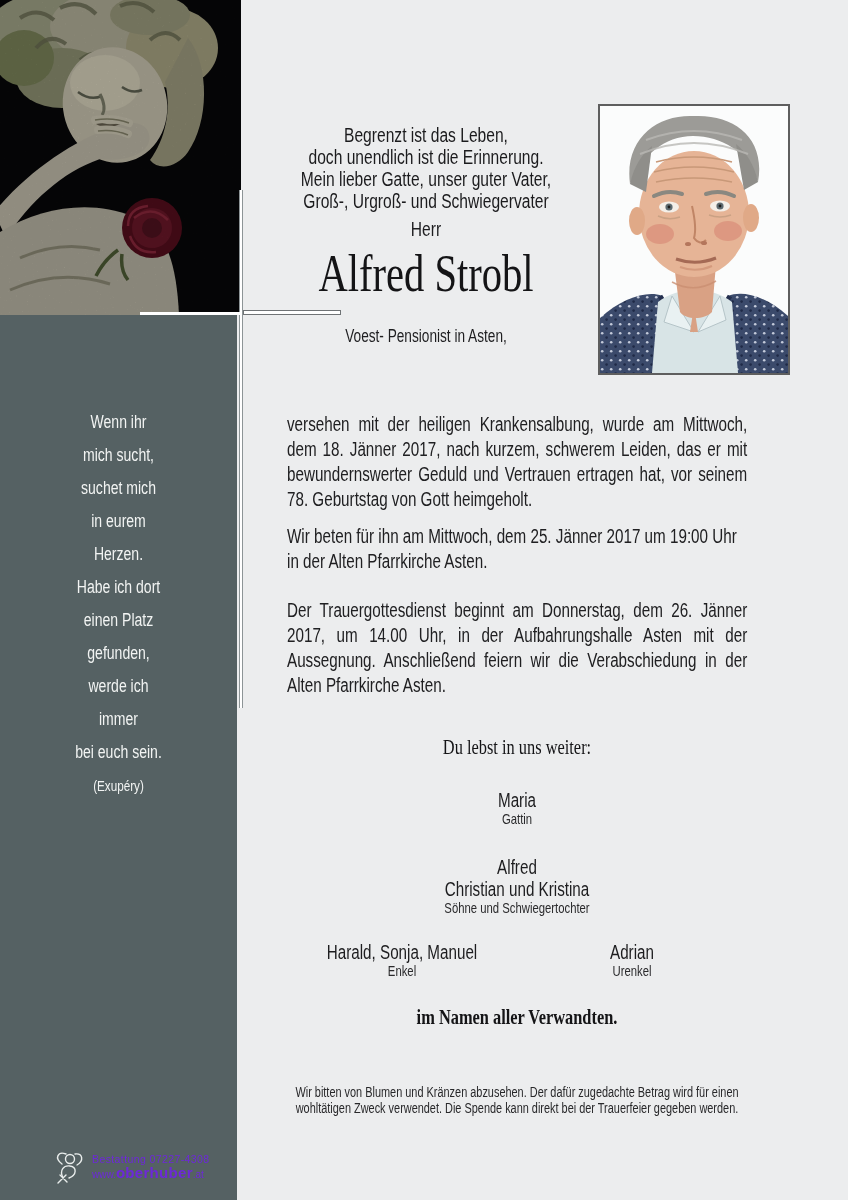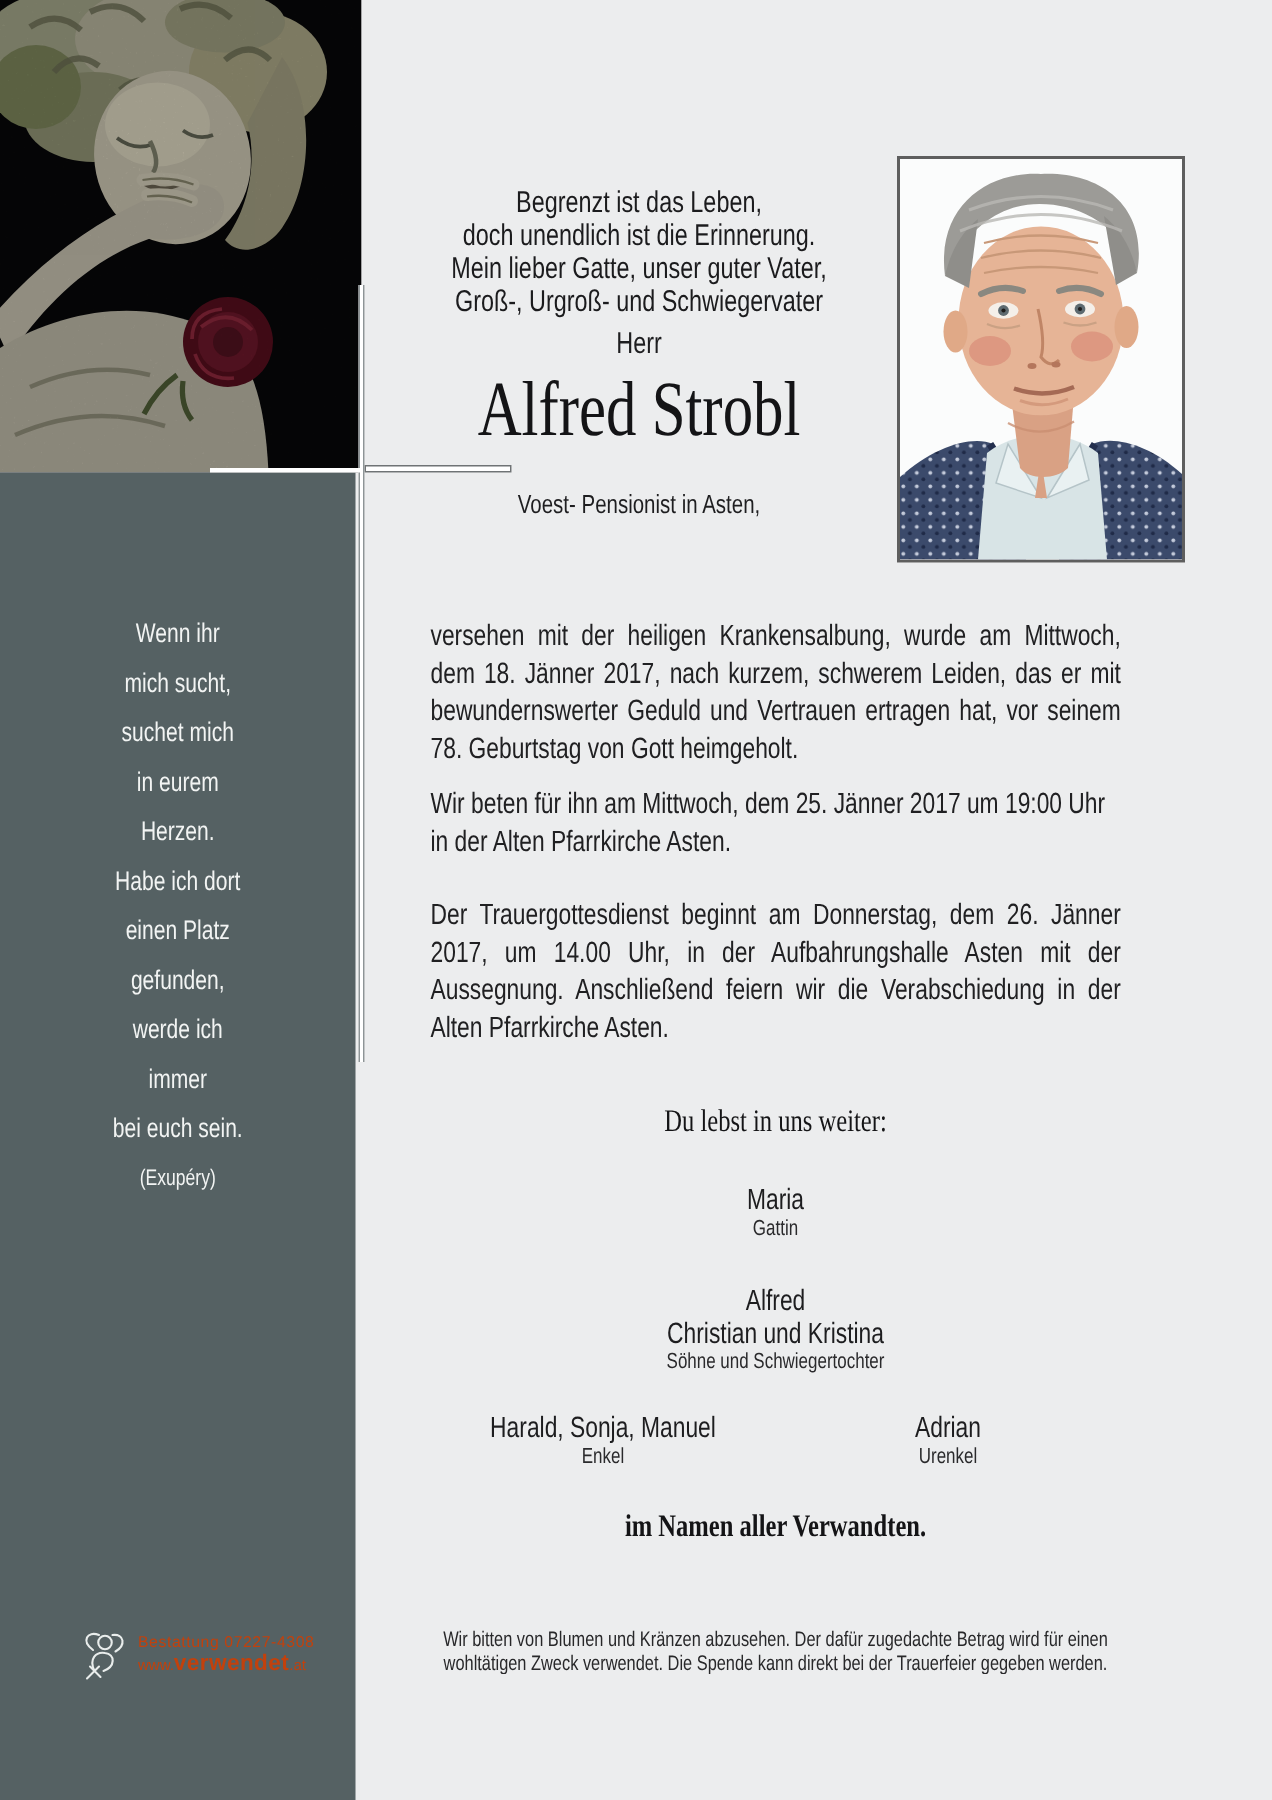--- a/index.html
+++ b/index.html
@@ -16,21 +16,21 @@
   .cxc{transform:scaleX(0.78);transform-origin:center top;}
   .cxl{transform:scaleX(0.78);transform-origin:left top;}
 
   
   .statue{left:0;top:0;width:241px;height:315px;}
   .sidebar{left:0;top:315px;width:237px;height:885px;background:#556163;}
   .poem{left:0;top:406px;width:237px;text-align:center;color:#f2f4f3;
         font-size:18px;line-height:33px;}
   .poem .attrib{font-size:15px;}
 
-  .logo{left:50px;top:1084px;display:flex;align-items:center;color:#c2410c;}
+  .logo{left:50px;top:1148px;display:flex;align-items:center;color:#6d28d9;}
   .logo-text{margin-left:6px;line-height:1.05;}
   .logo-l1{font-size:10.5px;letter-spacing:.4px;}
   .logo-l2{font-size:10px;}
   .logo-l2 .big{font-size:15px;font-weight:bold;letter-spacing:.3px;}
   .logo-l2 .sm{font-size:10px;}
 
   
   .v-line{left:239px;top:190px;width:4px;height:518px;background:#ffffff;
           border-left:1px solid #8d9496;border-right:1px solid #8d9496;box-sizing:border-box;}
   .h-line-left{left:140px;top:312px;width:100px;height:3px;background:#ffffff;}
@@ -141,21 +141,21 @@
       <g stroke="#e9edec" stroke-width="1.4" fill="none" stroke-linecap="round">
         <circle cx="20" cy="11" r="4.5"></circle>
         <path d="M12,16 C4,10 8,3 16,6"></path>
         <path d="M27,17 C34,13 33,5 25,6"></path>
         <path d="M13,30 C9,22 14,17 20,18 C27,19 27,27 19,30"></path>
         <path d="M8,35 L16,27 M10,27 L17,34"></path>
       </g>
     </svg>
     <div class="logo-text">
       <div class="logo-l1">Bestattung 07227-4308</div>
-      <div class="logo-l2"><span class="sm">www.</span><span class="big">verwendet</span><span class="sm">.at</span></div>
+      <div class="logo-l2"><span class="sm">www.</span><span class="big">oberhuber</span><span class="sm">.at</span></div>
     </div>
   </div>
 
   <div class="abs v-line"></div>
   <div class="abs h-line-left"></div>
   <div class="abs h-line-right"></div>
 
   <div class="abs portrait">
     <svg width="188" height="267" viewBox="0 0 188 267">
       <defs>

